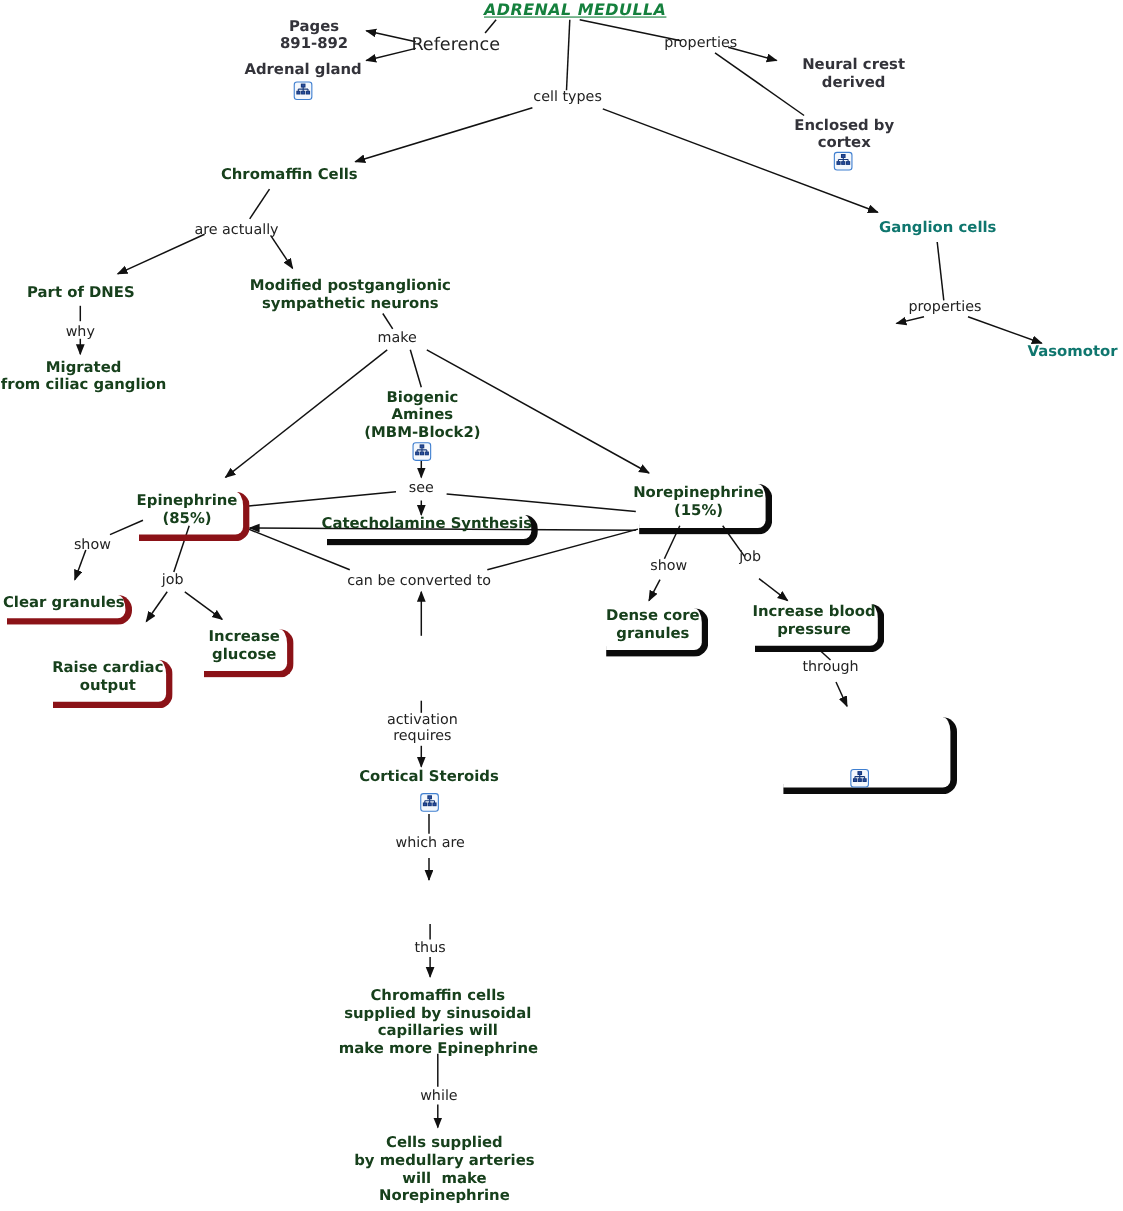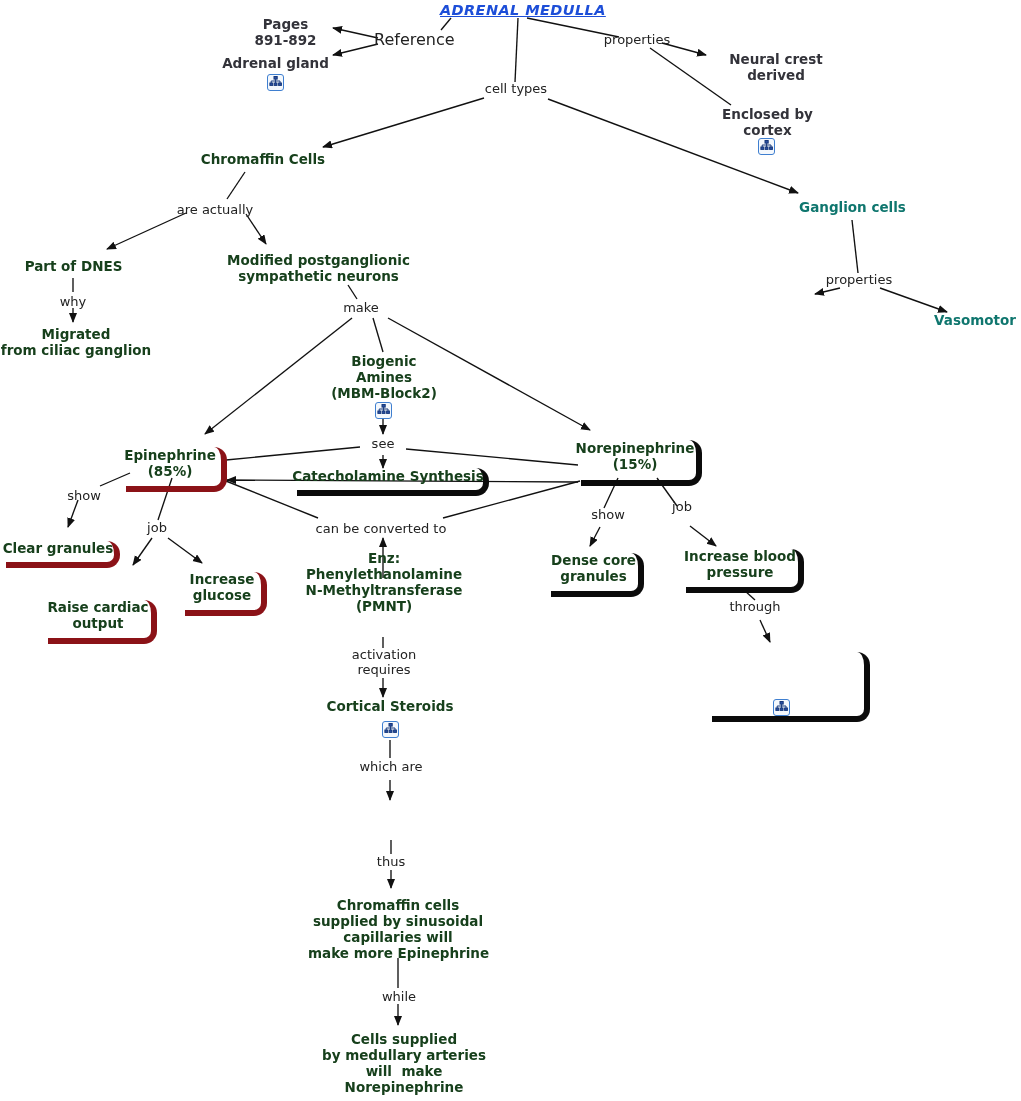--- a/index.html
+++ b/index.html
@@ -10,21 +10,21 @@
   svg#wires{position:absolute;left:0;top:0;width:1021px;height:1101px;pointer-events:none;}
 
   
   .node{position:absolute;text-align:center;line-height:1.18;
         font-weight:bold;white-space:pre;}
   .green{color:#17401c;}
   .blue{color:#0f766e;}
   .dark{color:#33333a;}
 
   .title{position:absolute;font-weight:bold;font-style:italic;
-         color:#1d4ed8;text-decoration:underline;letter-spacing:.4px;
+         color:#15803d;text-decoration:underline;letter-spacing:.4px;
          white-space:pre;text-align:right;}
 
   
   .lbl{position:absolute;font-weight:normal;color:#222;white-space:pre;
        text-align:center;line-height:1.15;}
 
   
   .shadow{position:absolute;border-style:solid;border-color:transparent;
           border-width:0 6px 6px 0;border-radius:0 13px 13px 0;
           pointer-events:none;}
@@ -247,24 +247,20 @@
           <line x1="3.2" y1="6" x2="3.2" y2="8"></line>
       <line x1="12" y1="6" x2="12" y2="8"></line>
           <line x1="7.6" y1="6" x2="7.6" y2="8"></line>
       <rect x="1.9" y="8" width="2.8" height="2.4"></rect>
           <rect x="6.2" y="8" width="2.8" height="2.4"></rect>
       <rect x="10.6" y="8" width="2.8" height="2.4"></rect>
         </g>
       </svg>
   </div>
 
-  <div class="node green" style="left:288px;top:551px;width:192px;font-size:13.5px;">Enz:
-Phenylethanolamine
-N-Methyltransferase
-(PMNT)</div>
 
   <div class="node green" style="left:314px;top:699px;width:152px;font-size:13.5px;">Cortical Steroids</div>
   <div class="cmicon" style="left:382px;top:721px;">
     <svg viewBox="0 0 15 15">
         <g stroke="#16387a" stroke-width="1" fill="#2b4fa2">
       <rect x="6" y="1.5" width="3.2" height="2.6"></rect>
           <line x1="7.6" y1="4.1" x2="7.6" y2="6"></line>
       <line x1="3.2" y1="6" x2="12" y2="6"></line>
           <line x1="3.2" y1="6" x2="3.2" y2="8"></line>
       <line x1="12" y1="6" x2="12" y2="8"></line>

